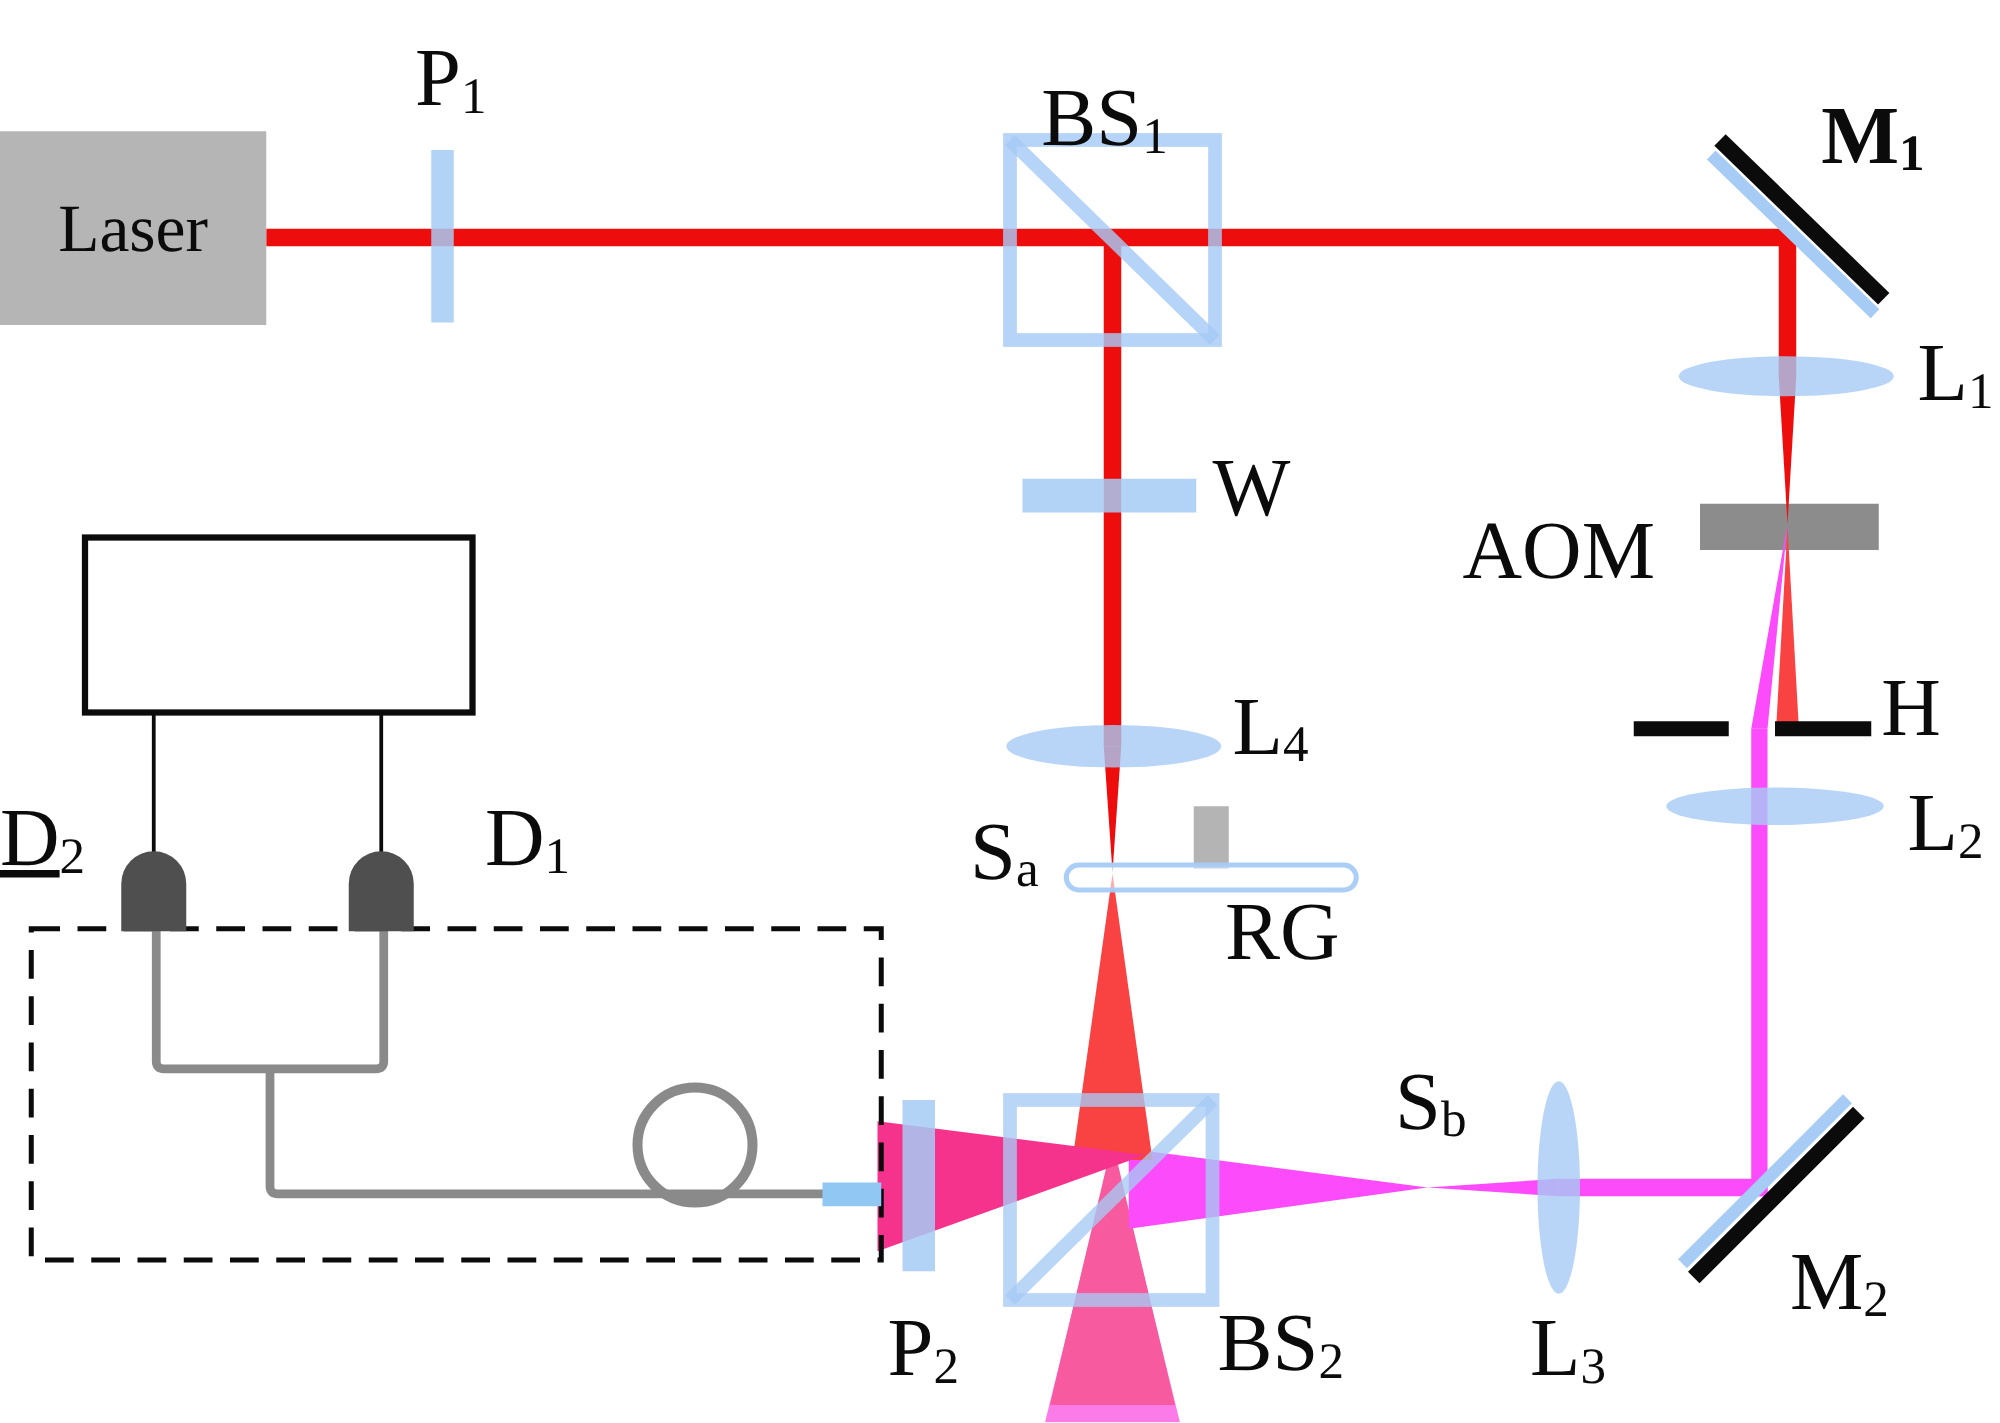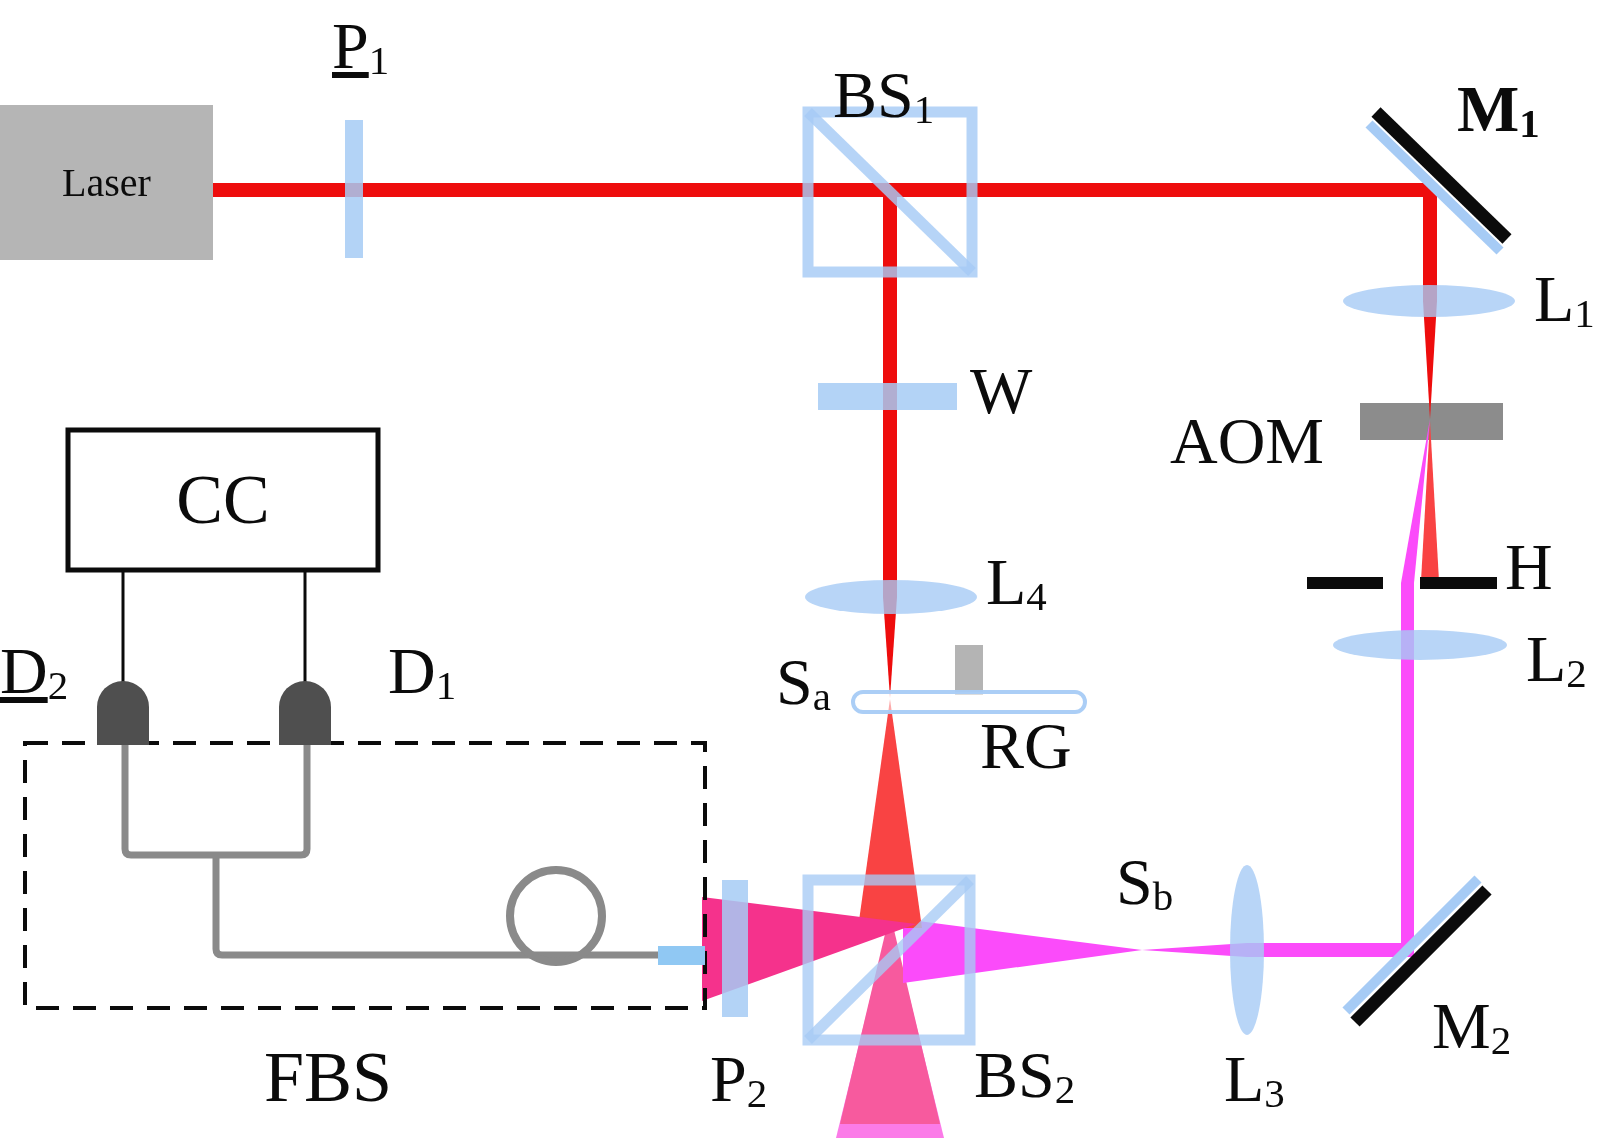--- a/index.html
+++ b/index.html
@@ -6,23 +6,23 @@
   #stage{
     position:relative;width:1600px;height:1138px;background:#ffffff;overflow:hidden;
     font-family:"Liberation Serif", serif;
   }
   #schematic{position:absolute;left:0;top:0;}
   .lbl{
     position:absolute;color:#0b0b0b;font-size:66px;line-height:1;
     font-family:"Liberation Serif", serif;white-space:nowrap;
   }
   .lbl .sub{font-size:0.62em;position:relative;top:0.14em;}
-  .lbl-laser{left:0;top:105px;width:213px;height:155px;display:flex;align-items:center;justify-content:center;font-size:40px;}
+  .lbl-laser{left:0;top:105px;width:213px;height:155px;display:flex;align-items:center;justify-content:center;font-size:54px;}
   .lbl-cc{left:68px;top:430px;width:310px;height:140px;display:flex;align-items:center;justify-content:center;font-size:70px;}
-  .lbl-p1{left:332px;top:13px;text-decoration:underline;}
+  .lbl-p1{left:332px;top:30px;}
   .lbl-bs1{left:833px;top:32px;margin-top:30px;}
   .lbl-m1{left:1457px;top:76px;font-weight:bold;}
   .lbl-l1{left:1534px;top:266px;}
   .lbl-w{left:970px;top:358px;}
   .lbl-aom{left:1170px;top:379px;margin-top:29px;}
   .lbl-h{left:1505px;top:534px;}
   .lbl-l2{left:1526px;top:626px;}
   .lbl-l4{left:986px;top:549px;}
   .lbl-sa{left:776px;top:649px;}
   .lbl-rg{left:980px;top:713px;}
@@ -139,20 +139,16 @@
   <div class="lbl lbl-h"><span>H</span></div>
   <div class="lbl lbl-l2"><span>L</span><span class="sub">2</span></div>
   <div class="lbl lbl-l4"><span>L</span><span class="sub">4</span></div>
   <div class="lbl lbl-sa"><span>S</span><span class="sub">a</span></div>
   <div class="lbl lbl-rg"><span>RG</span></div>
   <div class="lbl lbl-sb"><span>S</span><span class="sub">b</span></div>
   <div class="lbl lbl-l3"><span>L</span><span class="sub">3</span></div>
   <div class="lbl lbl-m2"><span>M</span><span class="sub">2</span></div>
   <div class="lbl lbl-p2"><span>P</span><span class="sub">2</span></div>
   <div class="lbl lbl-bs2"><span>BS</span><span class="sub">2</span></div>
-  <div class="lbl lbl-cc">
-      <span>CC</span>
-    </div>
   <div class="lbl lbl-d2"><span>D</span><span class="sub">2</span></div>
   <div class="lbl lbl-d1"><span>D</span><span class="sub">1</span></div>
-  <div class="lbl lbl-fbs"><span>FBS</span></div>
 
 </div>
 
 </body></html>

